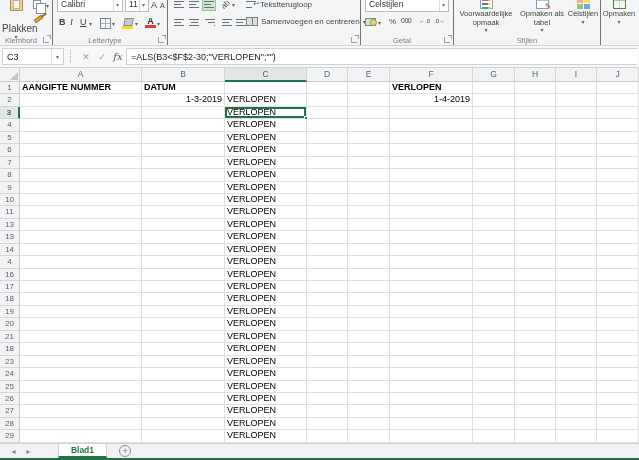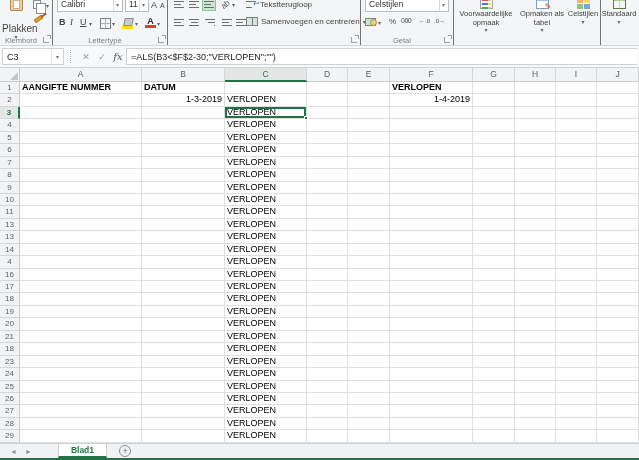--- a/index.html
+++ b/index.html
@@ -230,26 +230,27 @@
     <div class="bigbtn" style="left:112px;width:34px">
       <div class="cs-ic">
           <span></span>
           <span></span>
           <span></span>
           <span></span>
         </div>
       <div class="cap">Celstijlen</div>
       <div class="darr">▾</div>
     </div>
+    <div class="grp-label" style="right:0">Stijlen</div>
   </div>
 
   <div class="grp" style="width:40px;border-right:none">
     <div class="bigbtn" style="left:0px;width:36px">
       <div class="ins-ic"></div>
-      <div class="cap">Standaard</div>
+      <div class="cap">Opmaken</div>
       <div class="darr">▾</div>
     </div>
     <div class="bigbtn" style="left:36px;width:30px">
 
       <div class="cap">Ver</div>
     </div>
   </div>
 </div>
 
 <div class="fbar">

